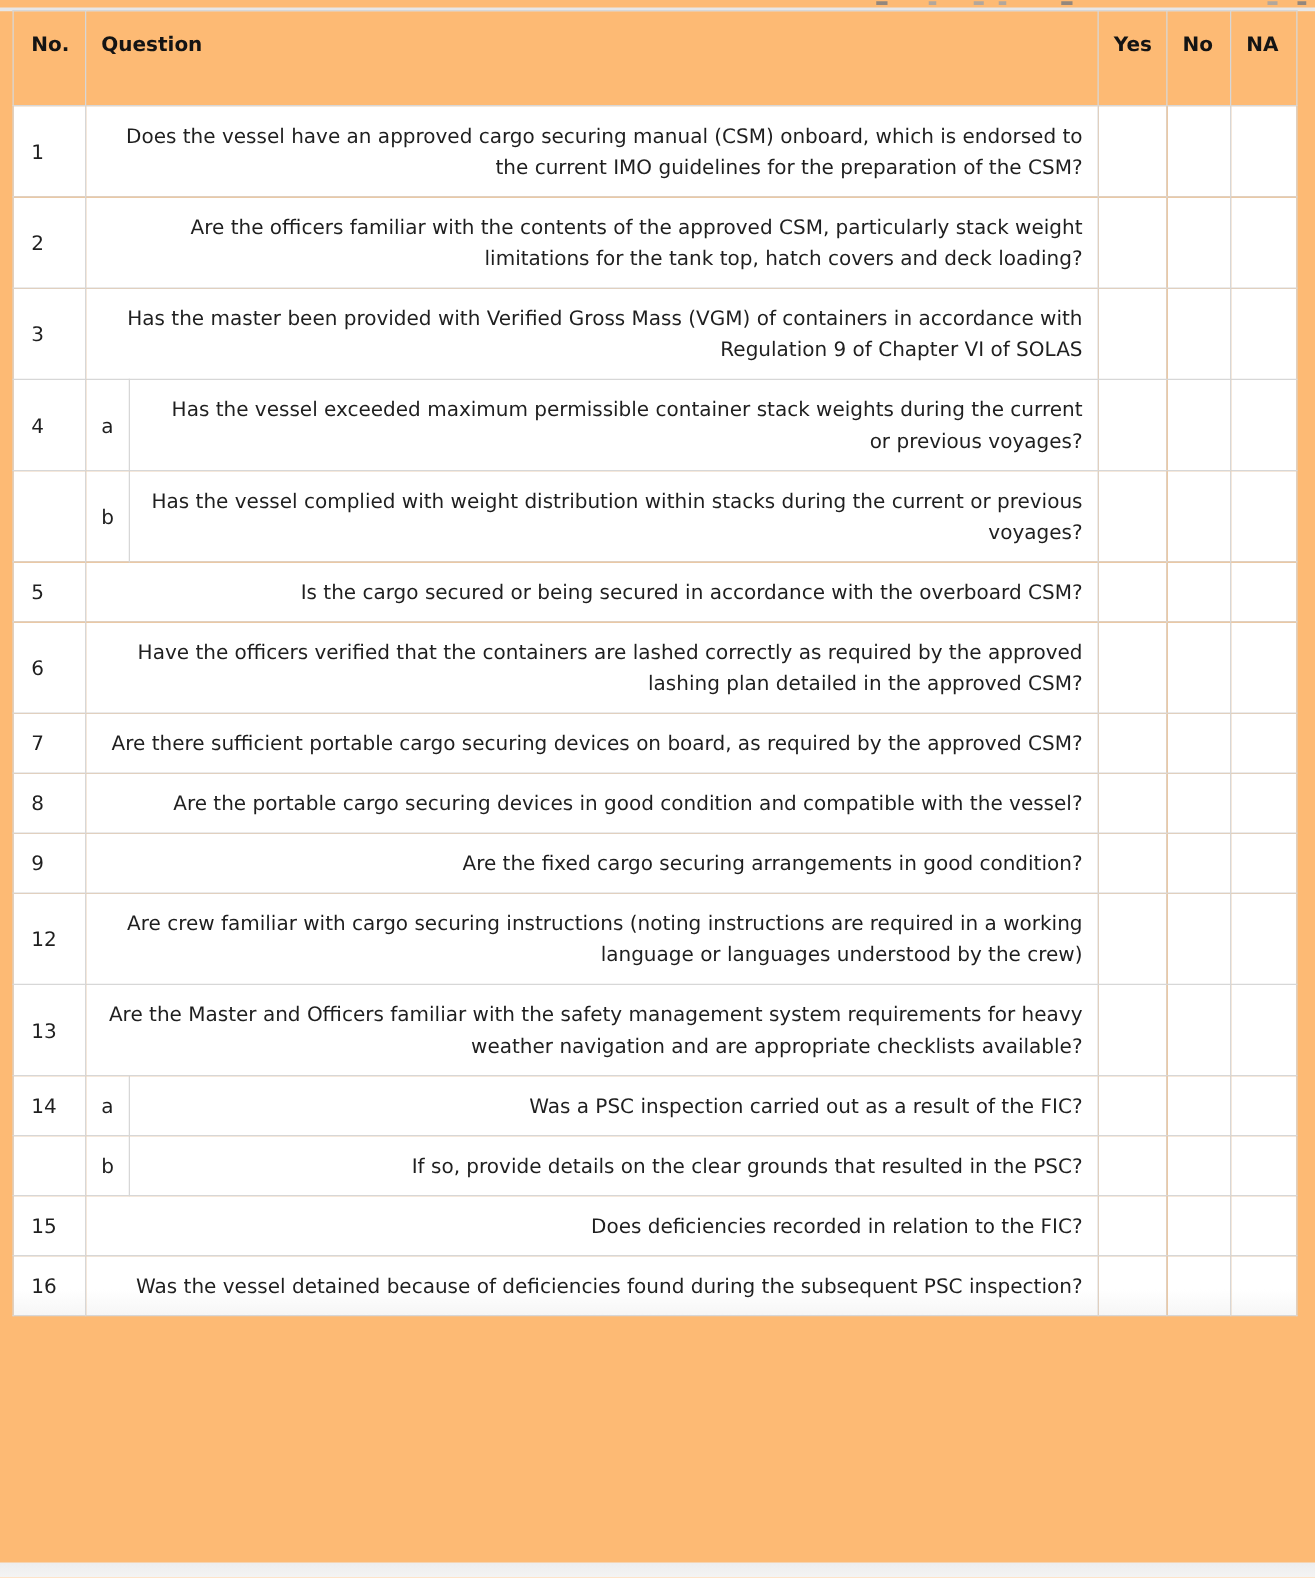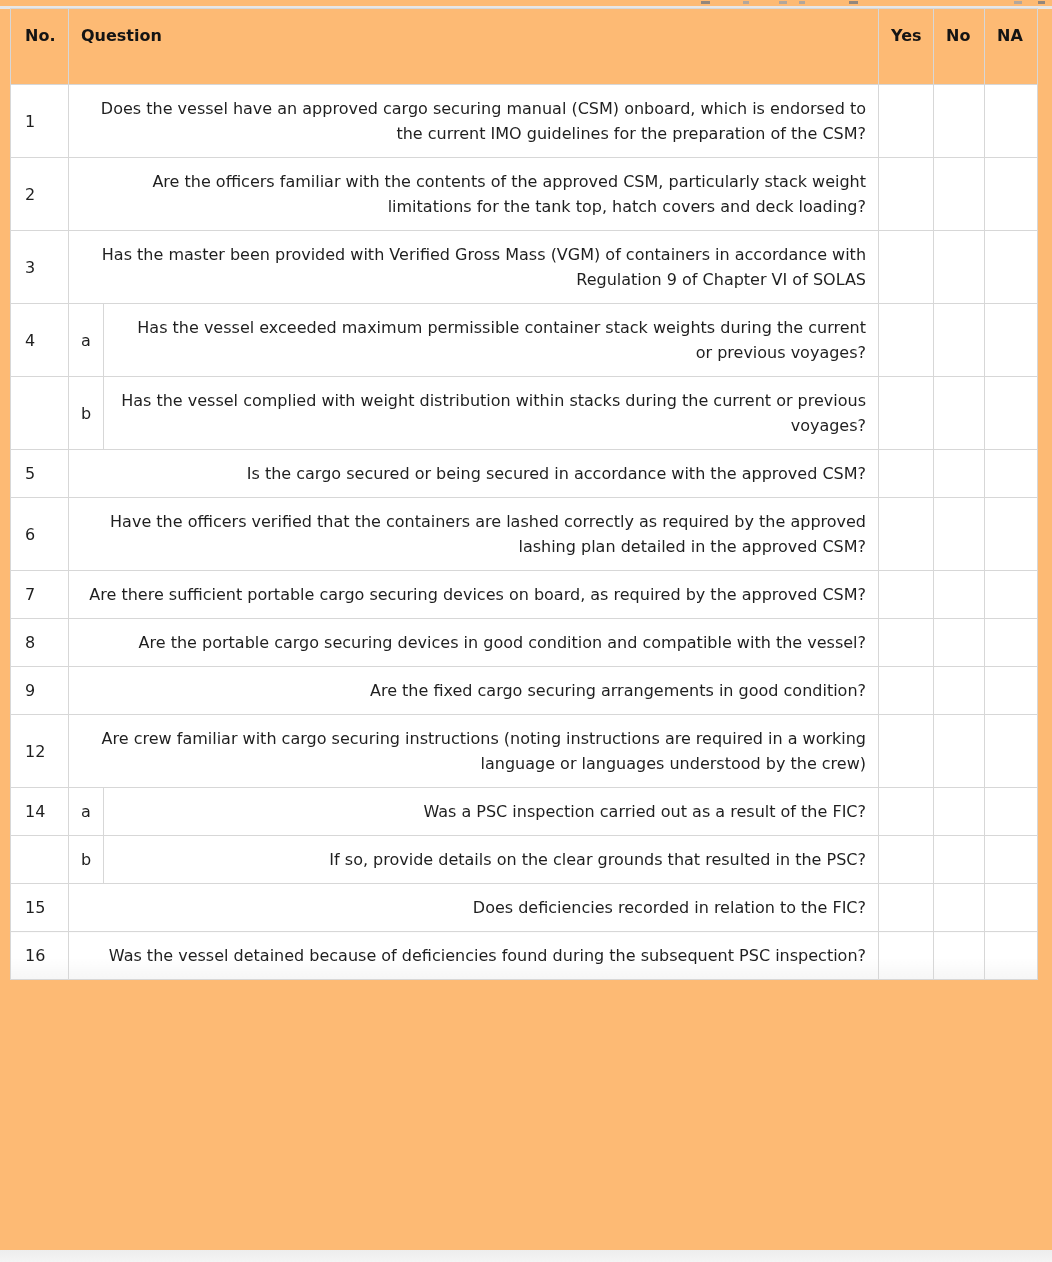--- a/index.html
+++ b/index.html
@@ -133,21 +133,21 @@
           <tr>
             <td class="no-cell"></td>
             <td class="sub-cell">b</td>
             <td class="q-cell">Has the vessel complied with weight distribution within stacks during the current or previous voyages?</td>
             <td class="ans-cell"></td>
             <td class="ans-cell"></td>
             <td class="ans-cell"></td>
           </tr>
           <tr>
             <td class="no-cell">5</td>
-            <td class="q-cell" colspan="2">Is the cargo secured or being secured in accordance with the approved CSM?</td>
+            <td class="q-cell" colspan="2">Is the cargo secured or being secured in accordance with the overboard CSM?</td>
             <td class="ans-cell"></td>
             <td class="ans-cell"></td>
             <td class="ans-cell"></td>
           </tr>
           <tr>
             <td class="no-cell">6</td>
             <td class="q-cell" colspan="2">Have the officers verified that the containers are lashed correctly as required by the approved lashing plan detailed in the approved CSM?</td>
             <td class="ans-cell"></td>
             <td class="ans-cell"></td>
             <td class="ans-cell"></td>
@@ -169,20 +169,27 @@
           <tr>
             <td class="no-cell">9</td>
             <td class="q-cell" colspan="2">Are the fixed cargo securing arrangements in good condition?</td>
             <td class="ans-cell"></td>
             <td class="ans-cell"></td>
             <td class="ans-cell"></td>
           </tr>
           <tr>
             <td class="no-cell">12</td>
             <td class="q-cell" colspan="2">Are crew familiar with cargo securing instructions (noting instructions are required in a working language or languages understood by the crew)</td>
+            <td class="ans-cell"></td>
+            <td class="ans-cell"></td>
+            <td class="ans-cell"></td>
+          </tr>
+          <tr>
+            <td class="no-cell">13</td>
+            <td class="q-cell" colspan="2">Are the Master and Officers familiar with the safety management system requirements for heavy weather navigation and are appropriate checklists available?</td>
             <td class="ans-cell"></td>
             <td class="ans-cell"></td>
             <td class="ans-cell"></td>
           </tr>
           <tr>
             <td class="no-cell">14</td>
             <td class="sub-cell">a</td>
             <td class="q-cell">Was a PSC inspection carried out as a result of the FIC?</td>
             <td class="ans-cell"></td>
             <td class="ans-cell"></td>

